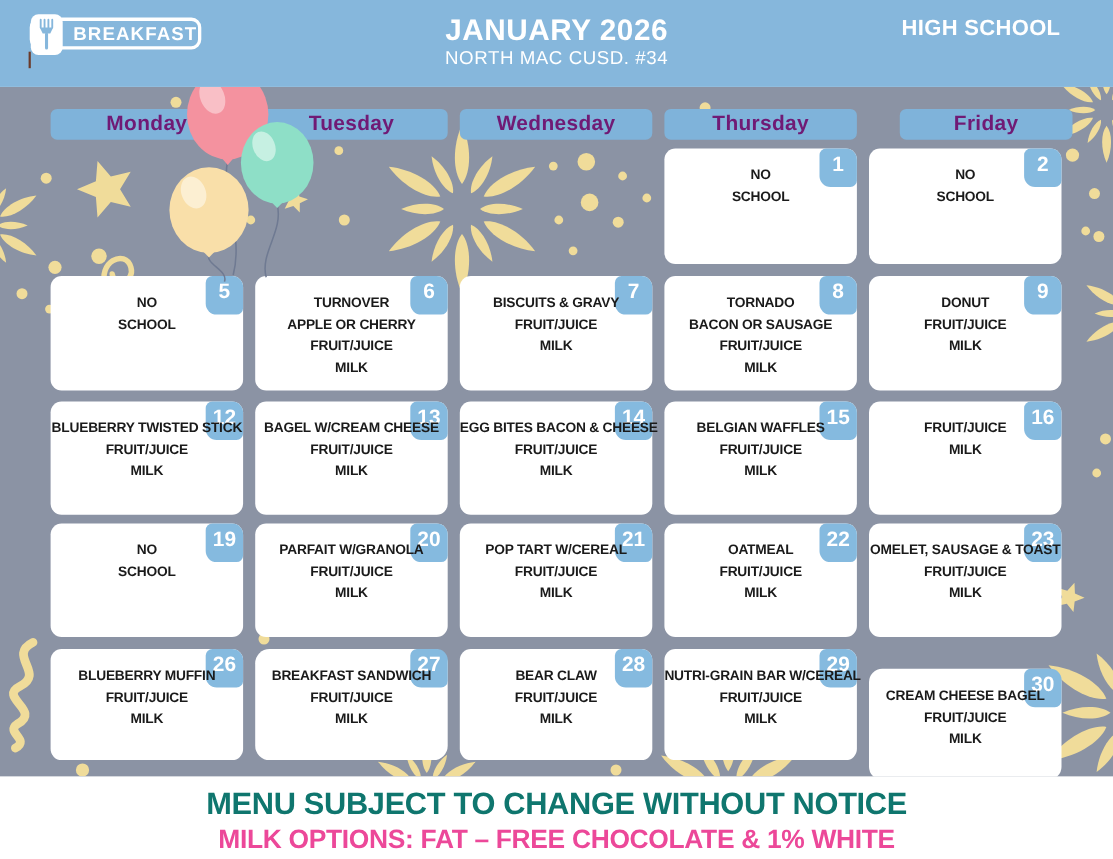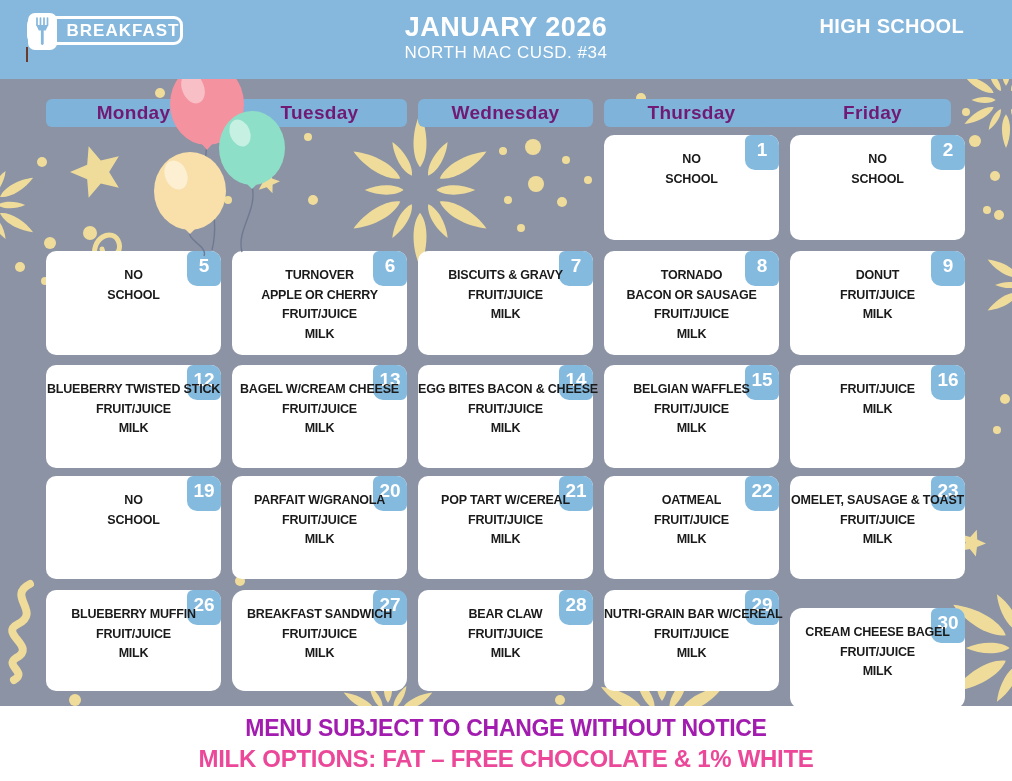--- a/index.html
+++ b/index.html
@@ -37,21 +37,21 @@
   .deco-stroke{stroke:var(--deco-yellow);fill:none;stroke-linecap:round;}
 
   .day-header{position:absolute;height:28px;background:var(--day-blue);border-radius:6px;color:#701a75;font-weight:bold;font-size:19px;text-align:center;line-height:28px;z-index:2;letter-spacing:.3px;}
   .cell{position:absolute;background:var(--card-white);border-radius:10px;z-index:1;}
   .cell .badge{position:absolute;top:0;right:0;width:34px;height:35px;background:var(--badge-blue);border-radius:6px 10px 6px 10px;color:#fff;font-weight:bold;font-size:19px;text-align:center;line-height:30px;}
   .cell .lines{position:absolute;left:0;top:15px;width:100%;text-align:center;}
   .cell .menu-line{color:var(--text-black);font-weight:bold;font-size:12.5px;line-height:19.5px;letter-spacing:-0.2px;white-space:nowrap;}
 
   
   #bottom-footer{position:absolute;left:0;top:706px;width:1012px;height:75px;background:#fff;z-index:5;text-align:center;}
-  #footer-line1{margin-top:9px;font-weight:bold;font-size:23px;color:#a21caf;letter-spacing:-0.3px;}
+  #footer-line1{margin-top:9px;font-weight:bold;font-size:28px;color:#0f766e;letter-spacing:-0.3px;}
   #footer-line2{margin-top:3px;font-weight:bold;font-size:24px;color:#ec4899;letter-spacing:-0.3px;}
 </style>
 </head>
 <body>
 
 <div id="page">
 
   <div id="top-header">
     <div id="logo">
       <div id="logo-iconbox">
@@ -182,21 +182,21 @@
         <ellipse cx="176" cy="175" rx="11" ry="15" fill="#FCEFD2" transform="rotate(-22 176 175)"></ellipse>
         <path d="M184,228 l6,6 l6,-6 z" fill="#F9DFA9"></path>
       </g>
     </svg>
 
     <div id="grid">
         <div class="day-header" style="left: 46px; top: 20px; width: 175px;">Monday</div>
         <div class="day-header" style="left: 232px; top: 20px; width: 175px;">Tuesday</div>
         <div class="day-header" style="left: 418px; top: 20px; width: 175px;">Wednesday</div>
         <div class="day-header" style="left: 604px; top: 20px; width: 175px;">Thursday</div>
-        <div class="day-header" style="left: 762px; top: 20px; width: 157px; padding-left: 32px;">Friday</div>
+        <div class="day-header" style="left: 818px; top: 20px; width: 157px;">Friday</div>
         <div class="cell" style="left: 604px; top: 56px; width: 175px; height: 105px;">
           <div class="badge">1</div>
           <div class="lines">
             <div class="menu-line">NO</div>
             <div class="menu-line">SCHOOL</div>
           </div>
         </div>
         <div class="cell" style="left: 790px; top: 56px; width: 175px; height: 105px;">
           <div class="badge">2</div>
           <div class="lines">

